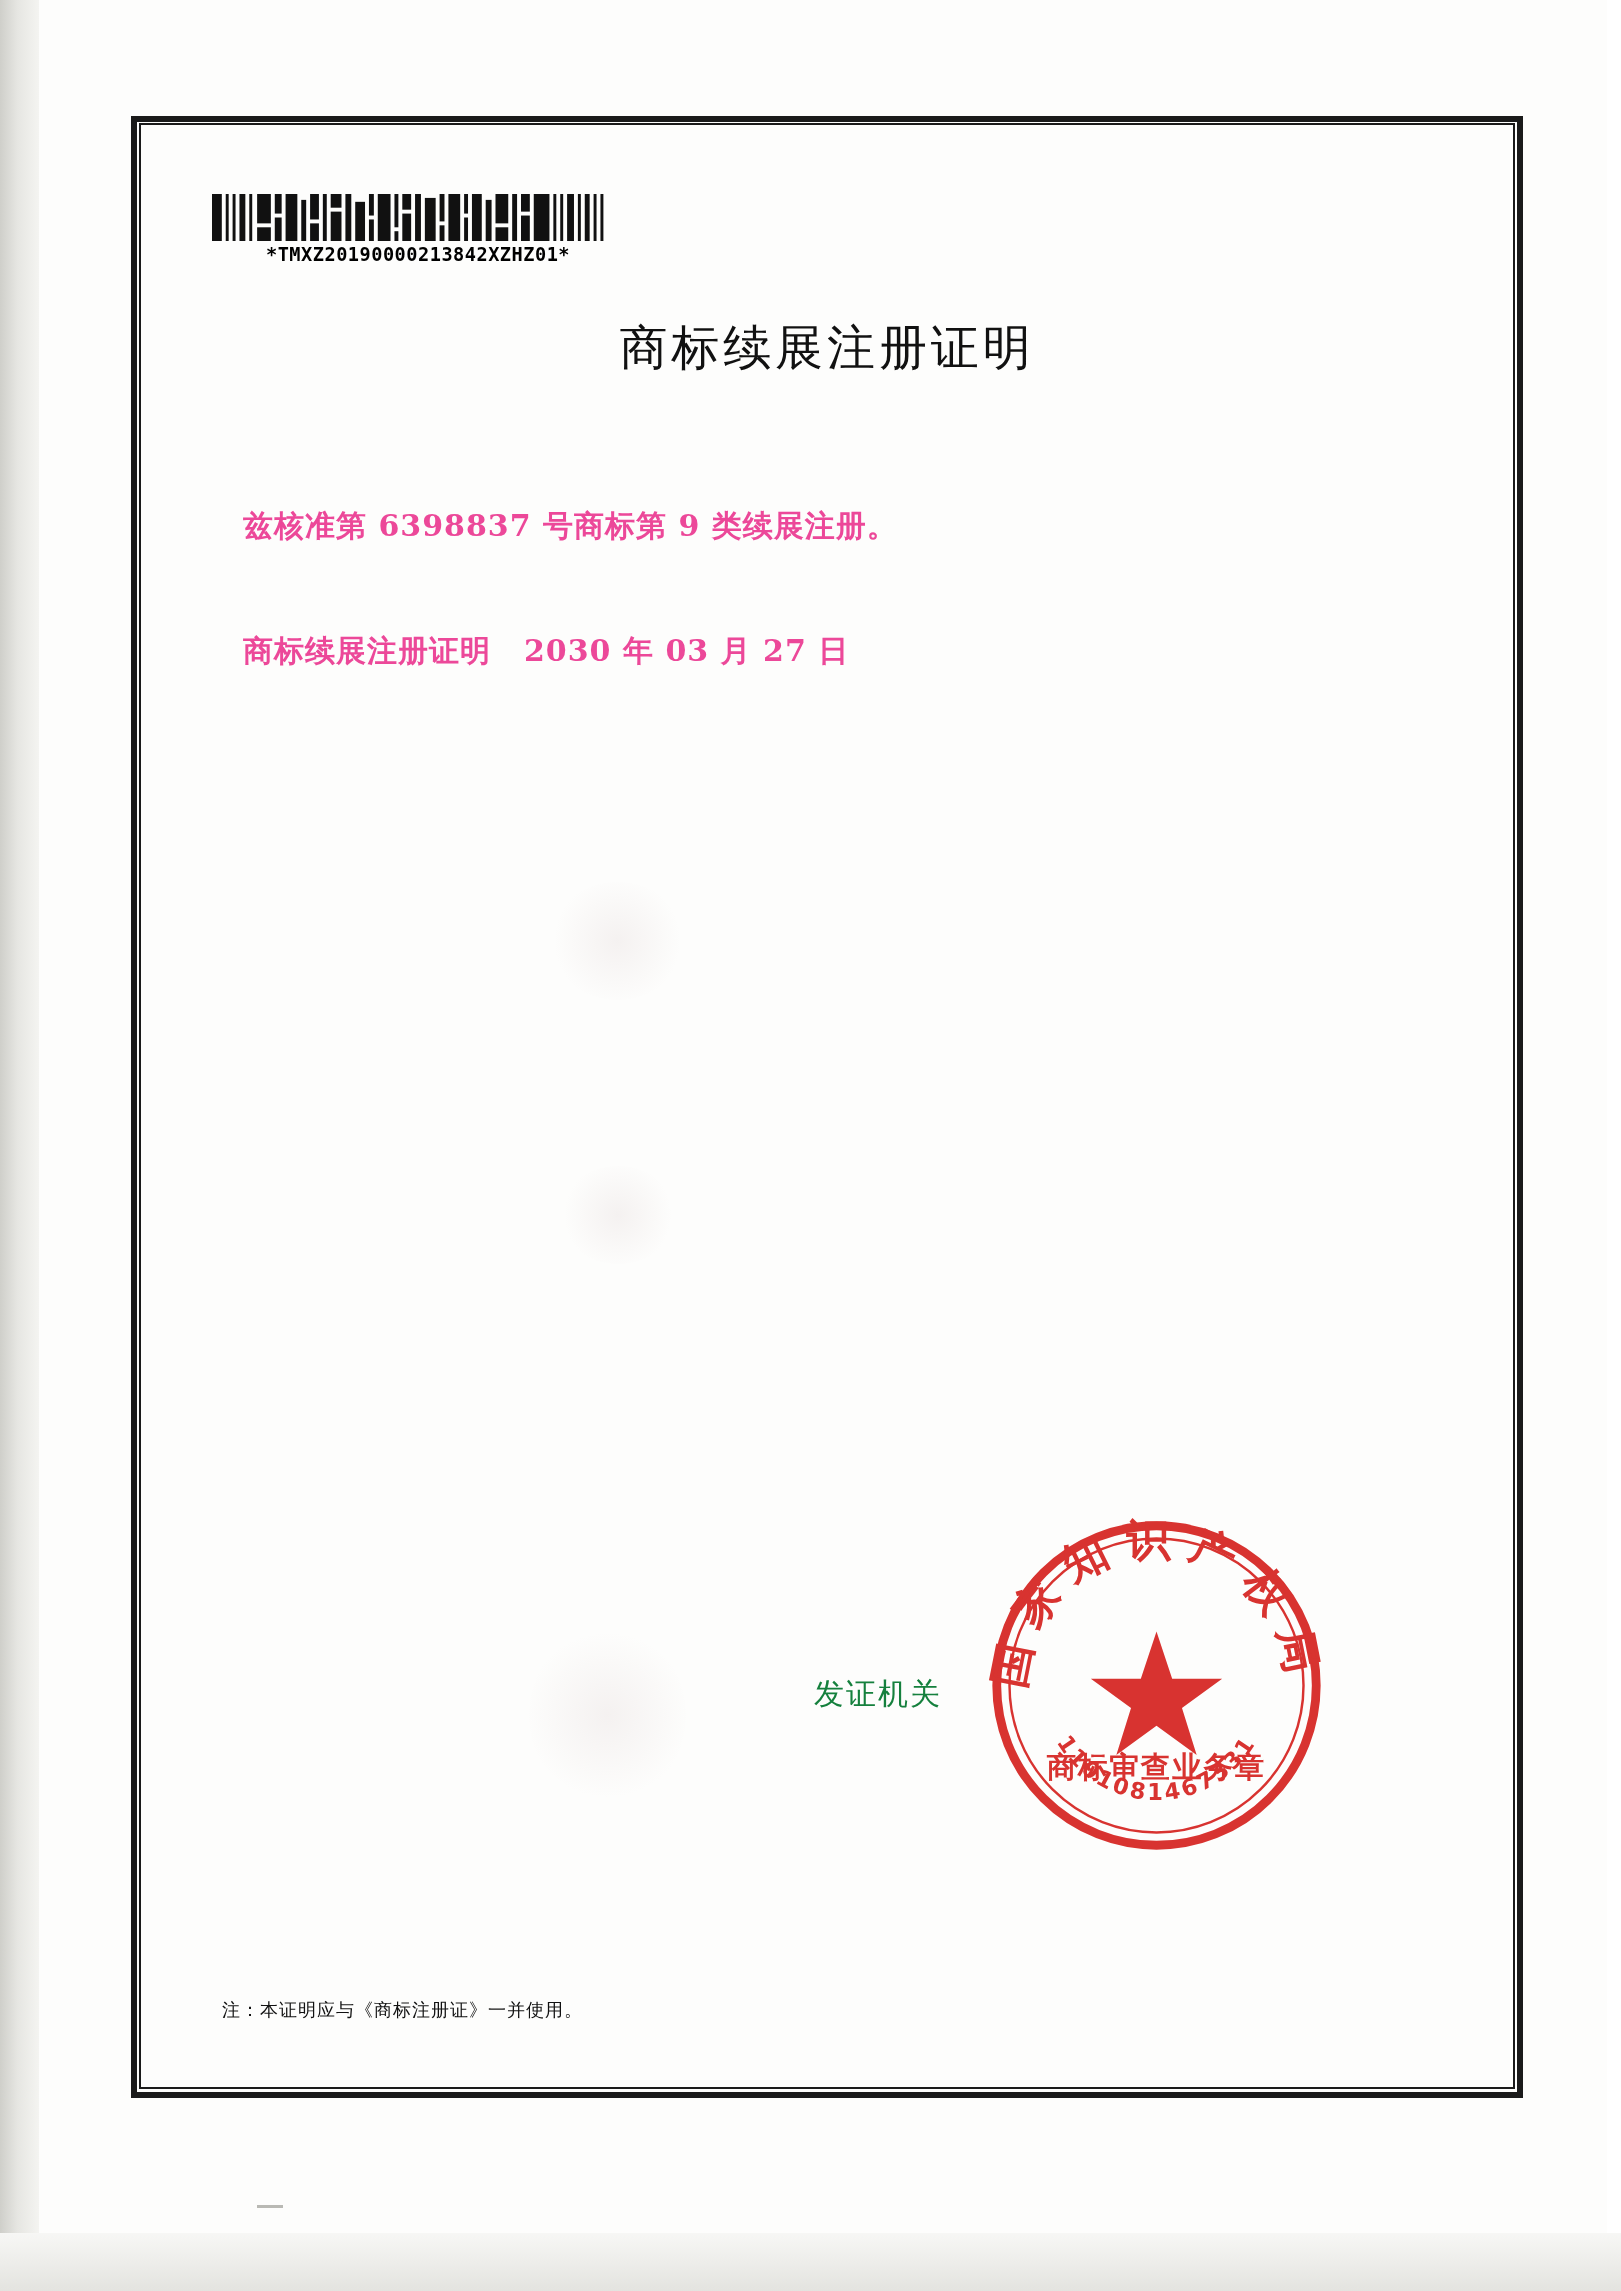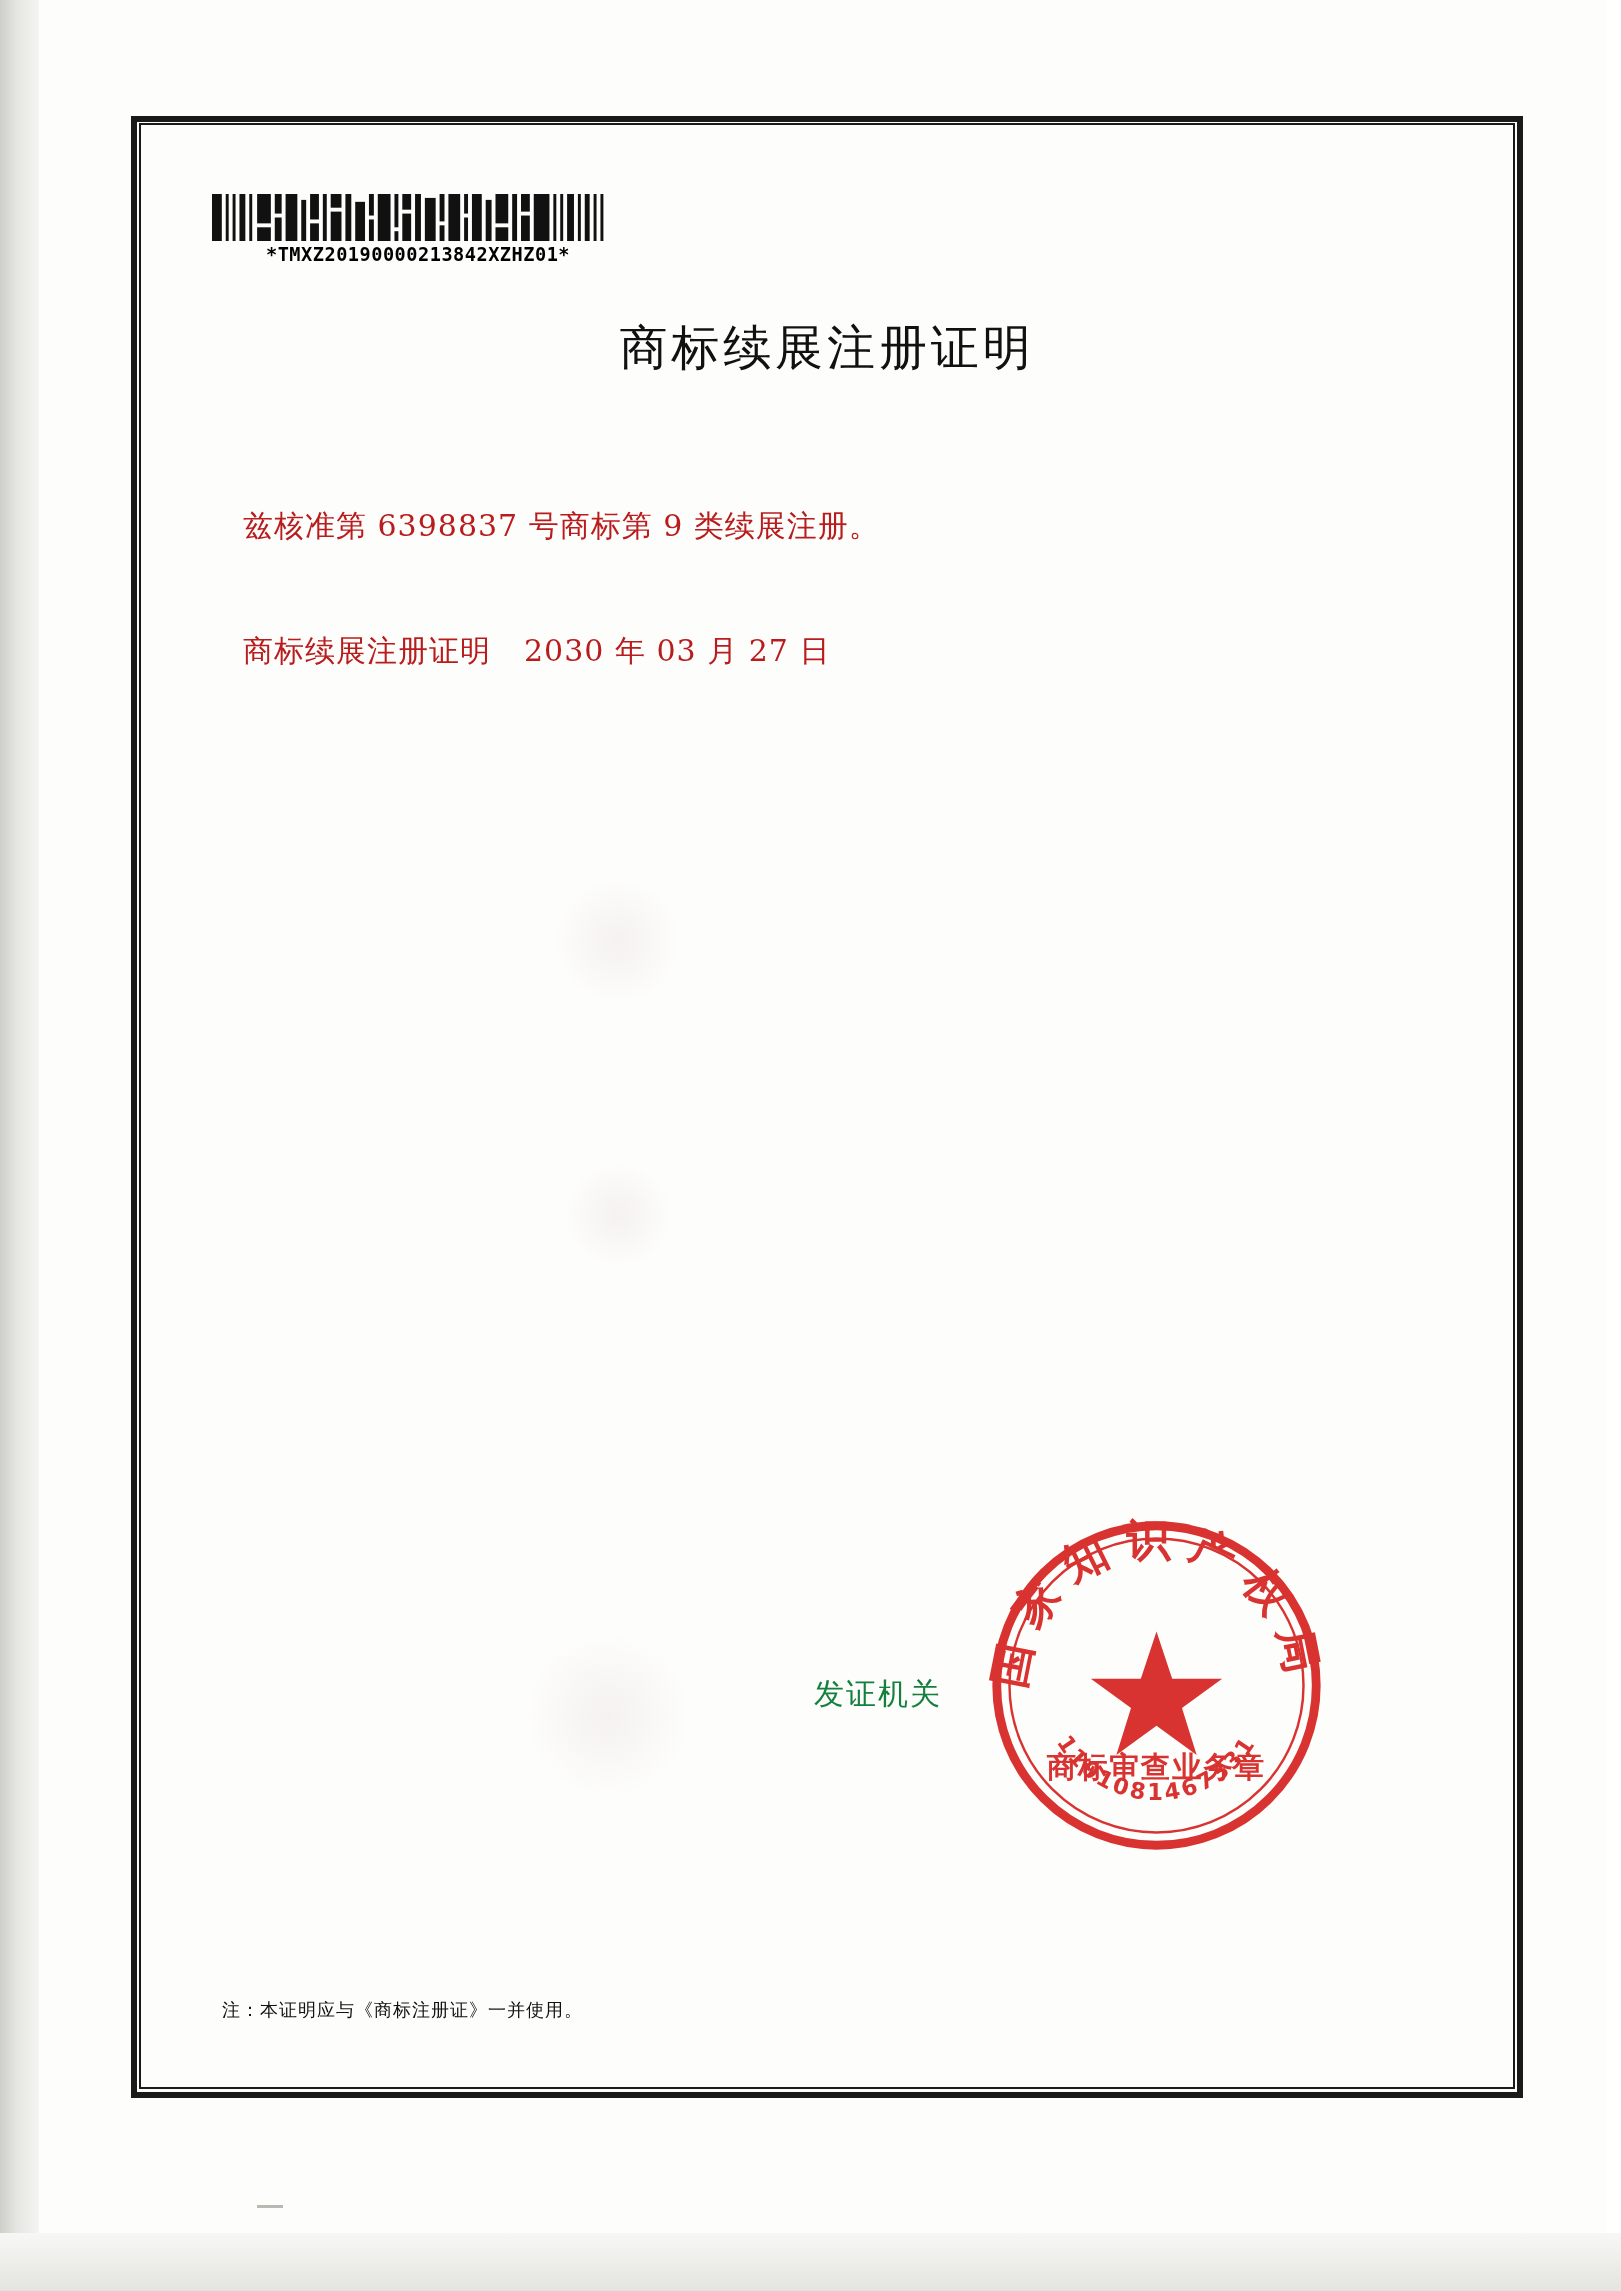--- a/index.html
+++ b/index.html
@@ -88,25 +88,26 @@
     text-align: center;
     font-size: 48px;
     letter-spacing: 3.9px;
     color: #111;
     font-family: "DejaVu Serif", "Liberation Serif", serif;
   }
 
   
   .line {
     position: absolute;
-    color: #b91c1c;
+    color: #ec4899;
     font-size: 30px;
     letter-spacing: 1px;
     font-family: "DejaVu Serif", "Liberation Serif", serif;
     white-space: nowrap;
+    font-weight: bold;
   }
   .line-approval { left: 243px; top: 506px; }
   .line-validity { left: 243px; top: 631px; }
   .line-validity .gap { display: inline-block; width: 33px; }
 
   
   .issuer-label {
     position: absolute;
     left: 814px; top: 1674px;
     font-size: 30px;

